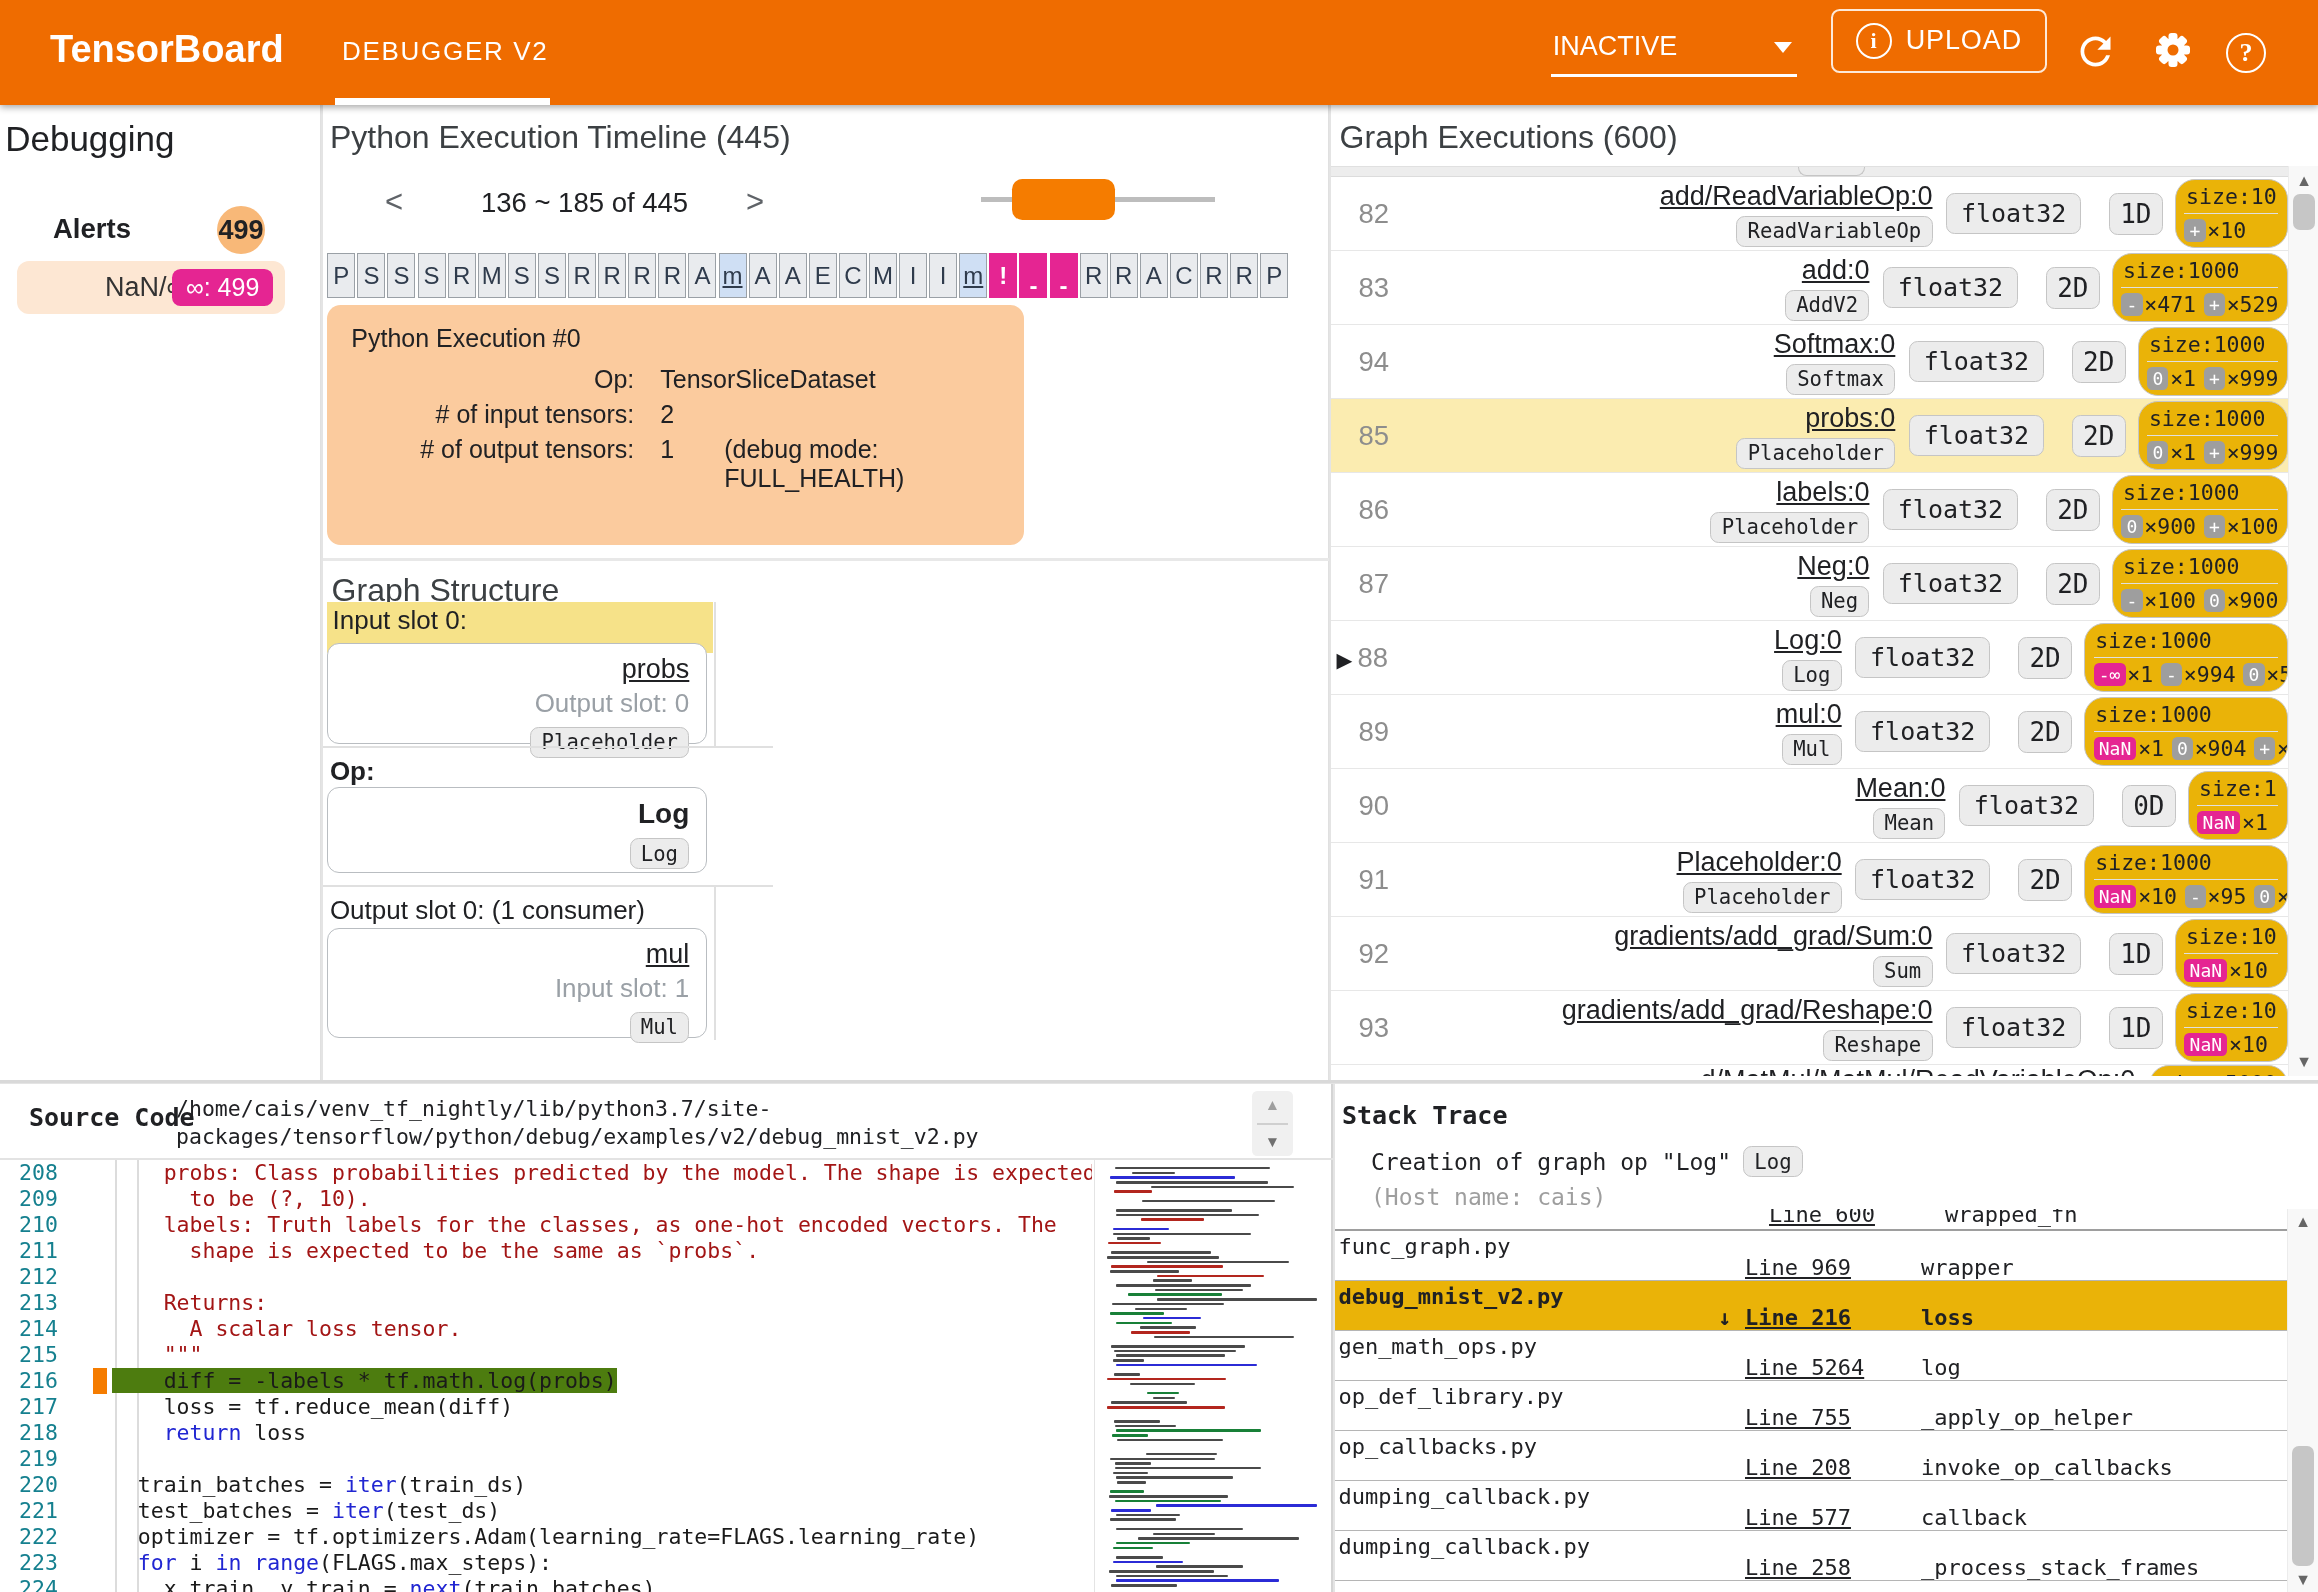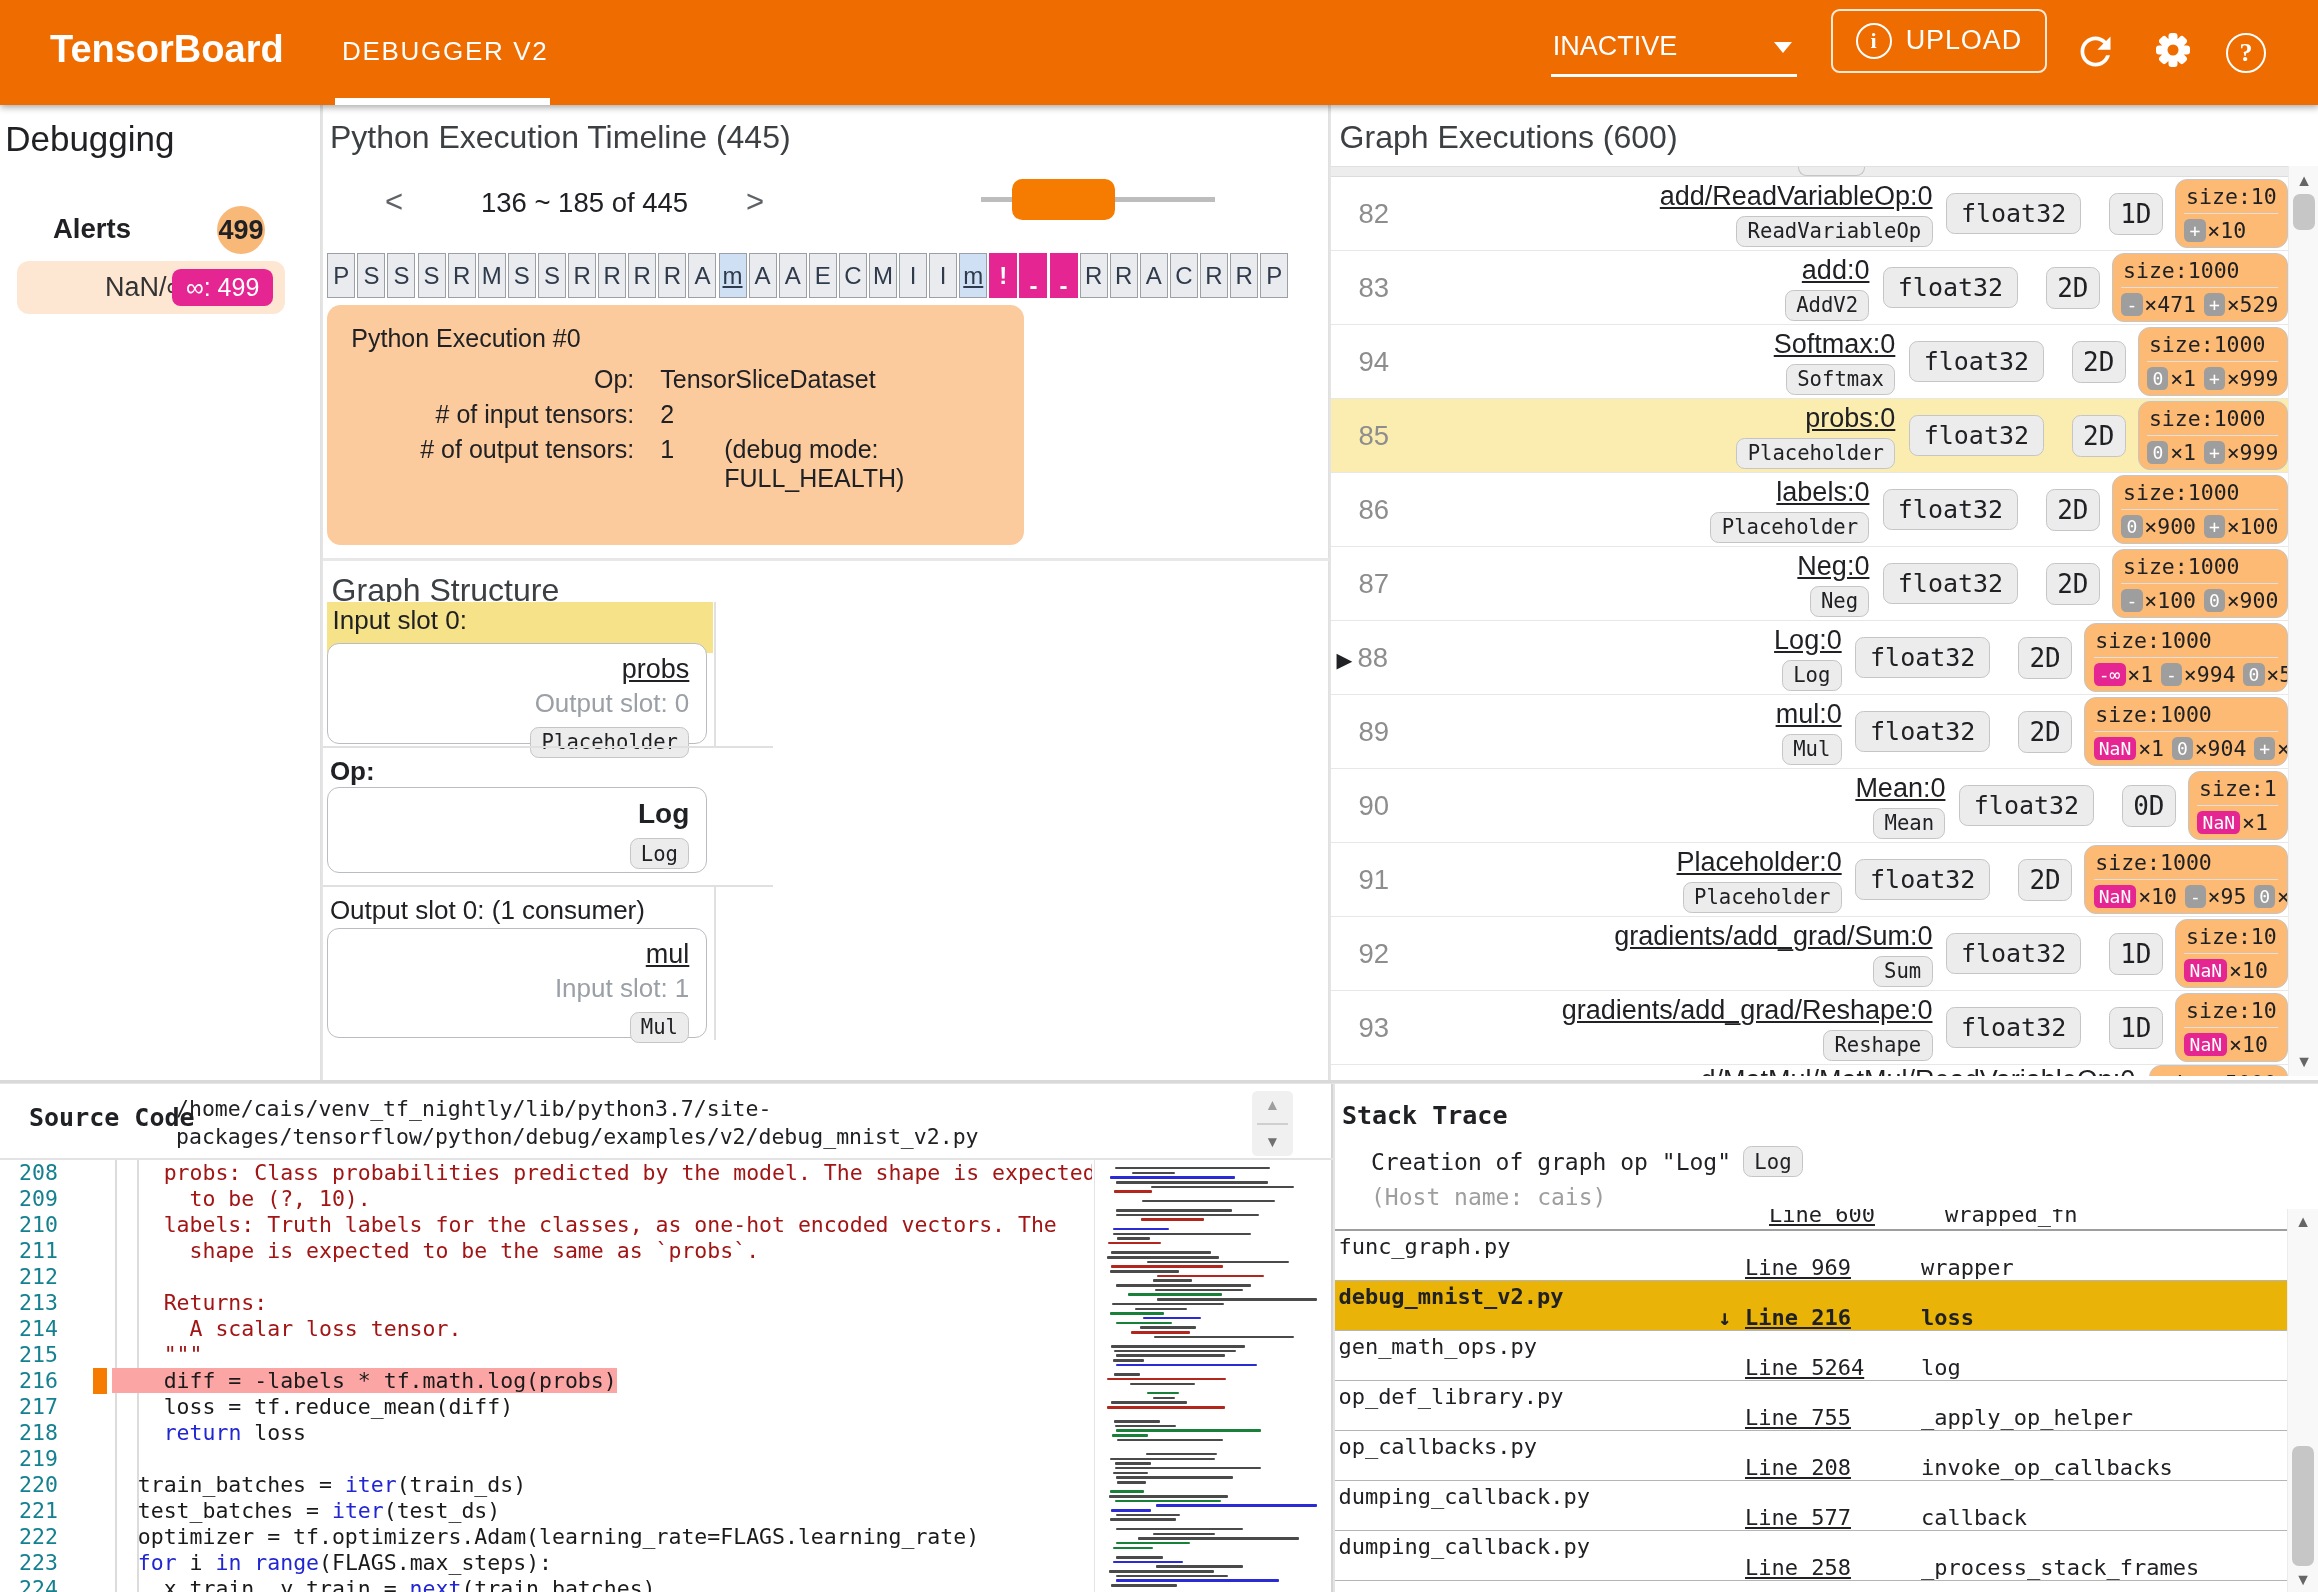--- a/index.html
+++ b/index.html
@@ -92,21 +92,21 @@
   #gx-list { position:absolute; left:0; top:61px; right:31px; bottom:5.2px; overflow:hidden; border-top:1.7px solid #e0e0e0; }
   .list-topband { position:relative; height:10.3px; background:#ededed; border-bottom:0.9px solid #dcdcdc; }
   .chip-sliver { position:absolute; left:467px; top:0; width:67px; height:9.4px; background:#ececec; border:1.7px solid #c5c5c5; border-top:none; border-radius:0 0 8.6px 8.6px; }
   .gx-row { display:flex; align-items:center; height:74px; border-bottom:1.7px solid #e7e7e7; padding-left:27.5px; }
   .gx-row.hl { background:#fbecb0; }
   .gx-num { width:76px; flex:none; font-size:27.5px; color:#8d8d8d; }
   .gx-arrow { color:#202124; font-size:20.6px; margin-right:5.2px; margin-left:-22px; cursor:pointer; }
   .gx-main { flex:1; min-width:0; text-align:right; padding-right:13.7px; }
   .gx-link { font-size:27px; font-weight:500; color:#202124; text-decoration:underline; cursor:pointer; white-space:nowrap; }
   .gx-opchip-line { margin-top:4.3px; }
-  .sizebox { flex:none; border:1.7px solid #c5c5c5; border-radius:12px; background:#fdba74; padding:2.6px 8.6px 4.3px; font-family:"DejaVu Sans Mono",monospace; font-size:21.5px; color:#202124; max-width:204px; overflow:hidden; }
+  .sizebox { flex:none; border:1.7px solid #c5c5c5; border-radius:20px; background:#eab308; padding:2.6px 8.6px 4.3px; font-family:"DejaVu Sans Mono",monospace; font-size:21.5px; color:#202124; max-width:204px; overflow:hidden; }
   .size-top { padding:1.7px 1.7px 3.4px; border-bottom:1.7px solid #e0e0e0; white-space:nowrap; }
   .size-bot { display:flex; align-items:center; gap:7.7px; padding-top:4.3px; white-space:nowrap; }
   .hgroup { display:inline-flex; align-items:center; }
   .hb { background:#9e9e9e; color:#fff; border-radius:5.2px; padding:0.9px 5.2px; font-size:18px; margin-right:1.7px; }
   .hb.alert { background:#e52592; }
   .gx-row.partial { height:23px; overflow:hidden; align-items:flex-start; border-bottom:none; }
   .scrollbar { position:absolute; right:0; width:31px; background:#f8f8f8; border-left:0.9px solid #ececec; }
   #gx-scroll { top:61px; bottom:5.2px; }
   .sb-arrow { position:absolute; left:0; width:100%; text-align:center; font-size:16.3px; color:#666; }
   .sb-thumb { position:absolute; left:4.3px; width:22px; background:#c6c6c6; border-radius:6.9px; }
@@ -120,21 +120,21 @@
   #src-stepper .dn { position:absolute; bottom:5.2px; left:0; width:100%; text-align:center; color:#707070; font-size:15.5px; }
   #src-stepper .mid { position:absolute; top:32px; left:5.2px; right:5.2px; height:1.7px; background:#cfcfcf; }
   #src-hdr-line { position:absolute; left:0; top:74px; width:1333px; height:1.7px; background:#e3e3e3; }
   #code-area { position:absolute; left:0; top:76px; width:1092px; bottom:0; overflow:hidden; }
   .ig { position:absolute; top:0; bottom:0; width:1.7px; background:#dcdcdc; }
   #code-lines { position:relative; }
   .cline { position:relative; height:26px; line-height:26px; white-space:pre; font-family:"DejaVu Sans Mono",monospace; font-size:21.5px; }
   .lnum { display:inline-block; width:93px; padding-left:19px; color:#15808f; cursor:pointer; }
   .lmark { display:inline-block; width:13.7px; height:26px; vertical-align:top; margin-right:5.2px; }
   .chl .lmark { background:#f57c00; }
-  .chl .ltext { background:#fca5a5;text-align:right; }
+  .chl .ltext { background:#4d7c0f;text-align:right; }
   .ltext .red { color:#a31515; } .ltext .blue { color:#2126d2; } .ltext .k { color:#1a1a1a; }
   #minimap { position:absolute; left:1094px; top:76px; right:5.2px; bottom:0; border-left:1.7px solid #e4e4e4; padding:6.9px 0 0 12px; overflow:hidden; }
   .mm-line { height:2.6px; margin-bottom:2.1px; border-radius:0.9px; }
 
   
   #st-title { position:absolute; left:6.9px; top:17px; font-size:25px; font-weight:700; color:#202124; }
   #st-sub { position:absolute; left:36px; top:62px; font-size:23px; color:#202124; display:flex; align-items:center; gap:12px; }
   #st-host { position:absolute; left:36px; top:100px; font-size:23px; color:#9e9e9e; }
   #stack-list { position:absolute; left:0; top:125px; right:31px; bottom:0; overflow:hidden; }
   .frame { position:relative; height:50px; border-bottom:1.7px solid #b5b5b5; font-family:"DejaVu Sans Mono",monospace; font-size:22px; color:#202124; }

